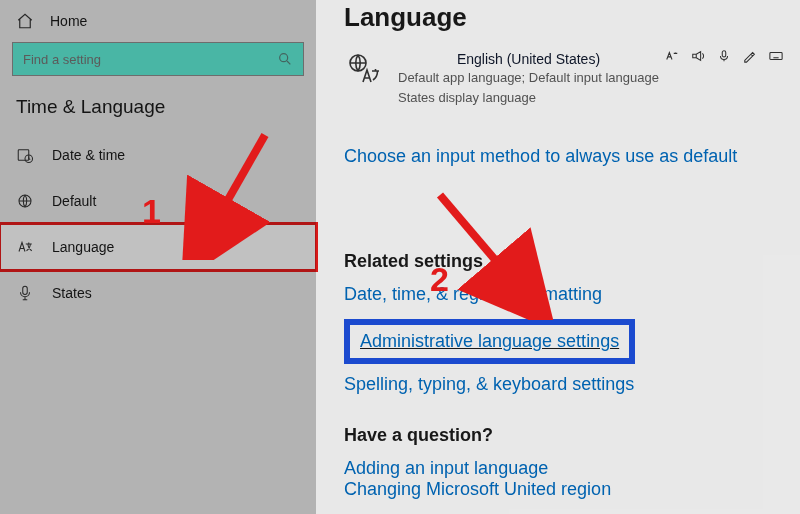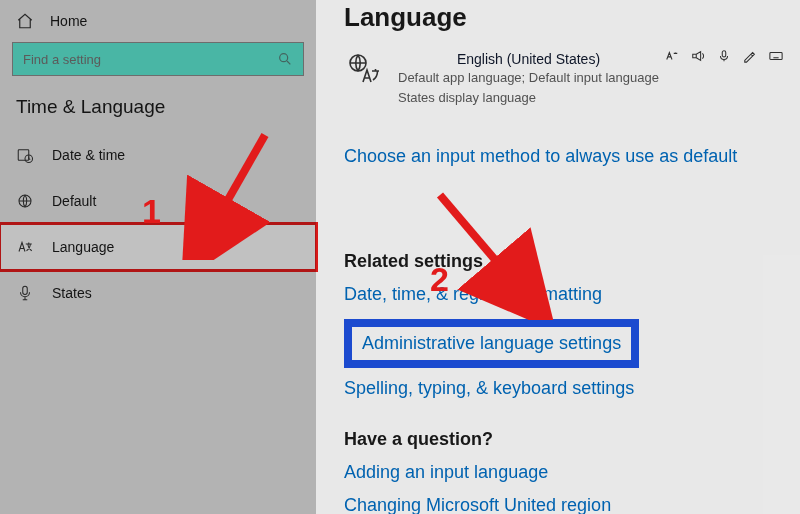--- a/index.html
+++ b/index.html
@@ -113,24 +113,25 @@
     display: inline-block;
   }
   .spacer1 { height: 40px; }
   .section-h {
     font-size: 18px;
     font-weight: 600;
     margin-bottom: 12px;
   }
   .link-block .link { margin-bottom: 14px; display:block; }
   .highlight-box {
-    border: 8px solid #1d4ed8;
+    border: 6px solid #1d4ed8;
     padding: 6px 10px 6px 10px;
     display: inline-block;
     margin-bottom: 10px;
+    text-decoration: underline;
   }
   .highlight-box .link { margin-bottom: 0; display:inline; }
   .qsection { margin-top: 30px; }
   
   .dim {
     position: absolute;
     left:0; top:0; width:316px; height:514px;
     background: rgba(0,0,0,0.22);
     pointer-events:none;
   }
@@ -277,21 +278,21 @@
     <div class="link-block">
       <span class="link">Date, time, &amp; regional formatting</span>
       <div class="highlight-box">
         <span class="link">Administrative language settings</span>
       </div>
       <span class="link" style="display:block">Spelling, typing, &amp; keyboard settings</span>
     </div>
 
     <div class="qsection">
       <div class="section-h">Have a question?</div>
-      <span class="link" style="display:block; margin-bottom:12px">Adding an input language</span>
+      <span class="link" style="display:block; margin-bottom:0">Adding an input language</span>
       <span class="link" style="display:block">Changing Microsoft United region</span>
     </div>
   </div>
 </div>
 
 <div class="dim"></div>
 <div class="dim2"></div>
 
 <svg class="arrow" style="left:170px; top:130px;" width="120" height="130">
   <defs>

